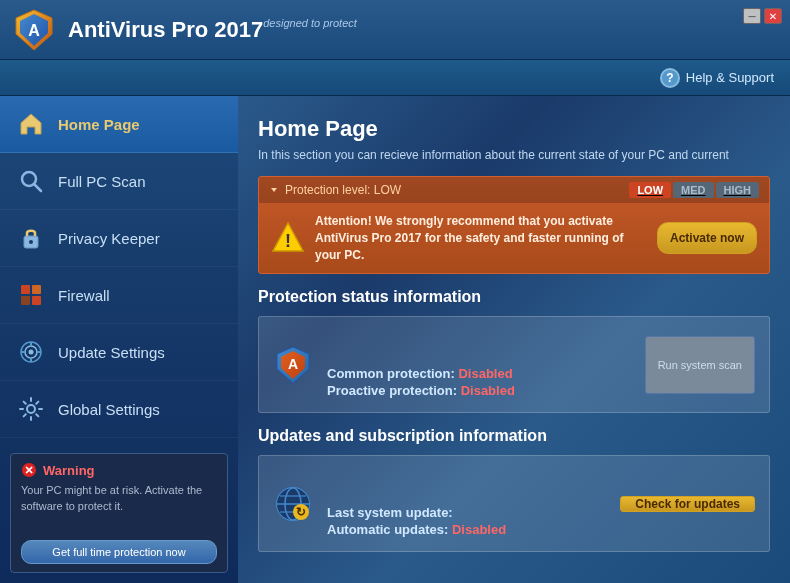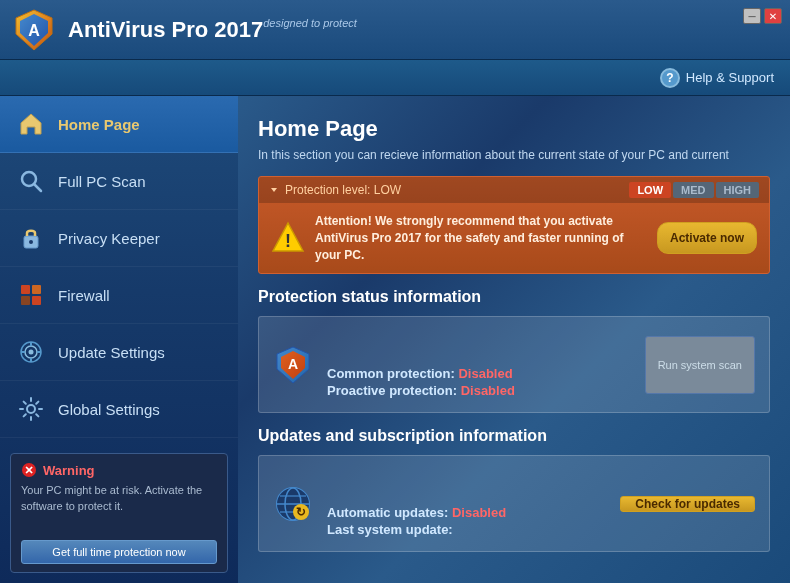--- a/index.html
+++ b/index.html
@@ -161,21 +161,21 @@
     }
     .warning-btn {
       background: linear-gradient(to bottom, #5588bb, #3366aa);
       border: 1px solid #6699cc;
       color: white;
       font-size: 11px;
       padding: 5px 0;
       cursor: pointer;
       width: 100%;
       text-align: center;
-      border-radius: 3px;
+      border-radius: 10px;
     }
     .sidebar-spacer { flex: 1; }
 
     
     .content {
       flex: 1;
       background: linear-gradient(135deg, #2a5a8a 0%, #1a3a6a 30%, #2a5a8a 60%, #1a4a7a 100%);
       padding: 20px 20px 16px 20px;
       overflow-y: auto;
     }
@@ -210,20 +210,21 @@
     .protection-header-left {
       display: flex;
       align-items: center;
       gap: 6px;
       color: #ffd0a0;
       font-size: 12px;
     }
     .level-badges {
       display: flex;
       gap: 2px;
+      text-decoration: underline;
     }
     .level-badge {
       padding: 2px 8px;
       font-size: 11px;
       font-weight: bold;
       border-radius: 2px;
     }
     .level-badge-low { background: #cc4422; color: white; }
     .level-badge-med { background: #556677; color: #aabbcc; }
     .level-badge-high { background: #556677; color: #aabbcc; }
@@ -506,27 +507,27 @@
         <circle cx="20" cy="20" r="16" fill="#1a3a6a"></circle>
         <ellipse cx="20" cy="20" rx="8" ry="16" fill="none" stroke="#4488cc" stroke-width="1.5"></ellipse>
         <line x1="4" y1="20" x2="36" y2="20" stroke="#4488cc" stroke-width="1.5"></line>
         <line x1="7" y1="12" x2="33" y2="12" stroke="#4488cc" stroke-width="1.2"></line>
         <line x1="7" y1="28" x2="33" y2="28" stroke="#4488cc" stroke-width="1.2"></line>
         <circle cx="28" cy="28" r="8" fill="#e8b820"></circle>
         <text x="28" y="32" text-anchor="middle" fill="#4a2a00" font-size="12" font-weight="bold">↻</text>
       </svg>
       <div class="info-card-text">
         <div class="info-row">
+          <span class="label">Last system update:</span>
+          <span></span>
+        </div>
+        <div class="info-row">
           <span class="label">Automatic updates:</span>
           <span> </span>
           <span class="disabled">Disabled</span>
         </div>
-        <div class="info-row">
-          <span class="label">Last system update:</span>
-          <span></span>
-        </div>
       </div>
       <button class="check-updates-btn">Check for updates</button>
     </div>
 
   </div>
 
 </div>
 
 </body></html>

